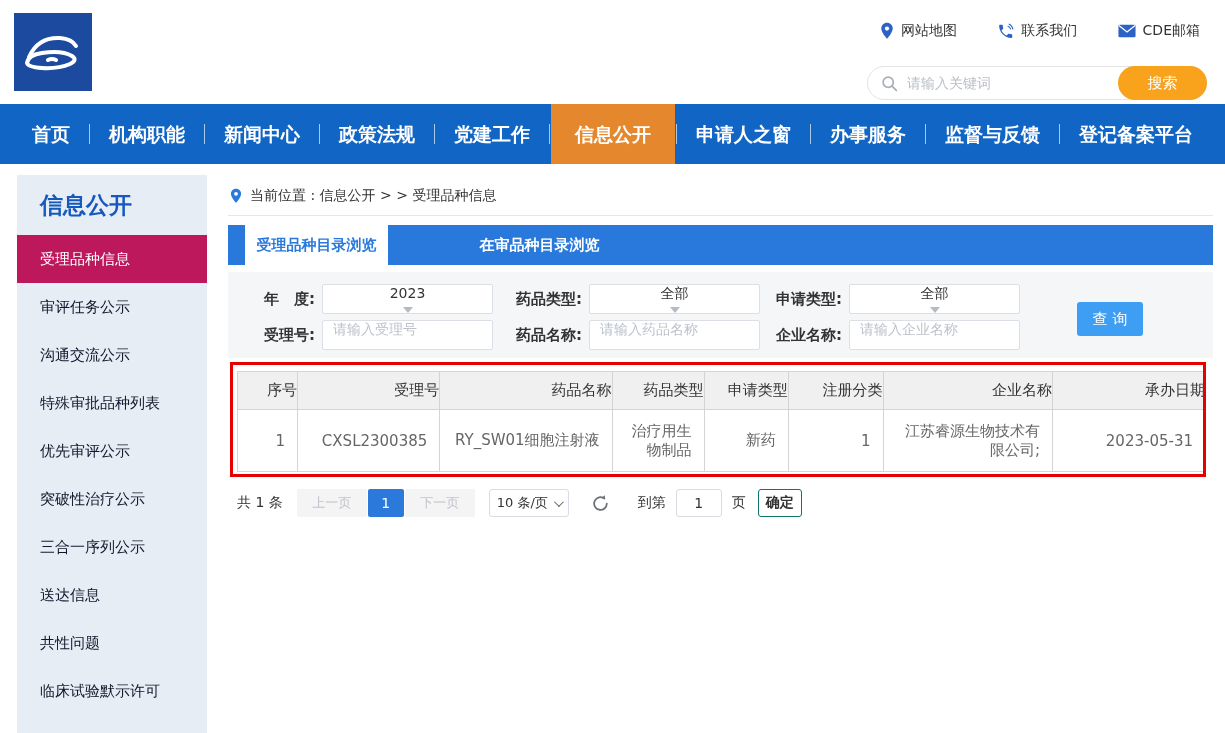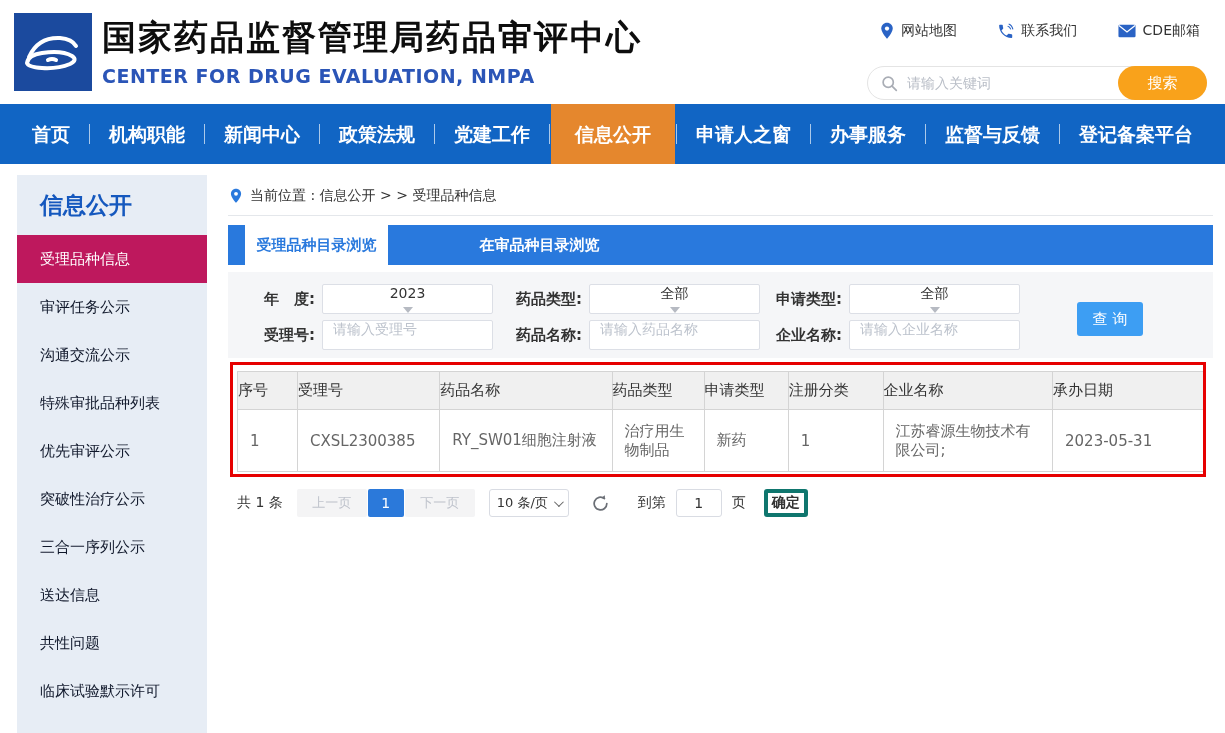--- a/index.html
+++ b/index.html
@@ -47,55 +47,51 @@
   .fg .flabel { font-size:15px; font-weight:bold; color:#333; margin-right:7px; white-space:nowrap; }
   .ctl { width:171px; height:30px; background:#fff; border:1px solid #dcdfe6; border-radius:2px; font-size:14px; display:flex; align-items:center; padding:0 10px; color:#333;flex-direction:column; }
   .ctl.select { justify-content:space-between; cursor:pointer; }
   .caret { width:0; height:0; border-left:5px solid transparent; border-right:5px solid transparent; border-top:6px solid #b6bac2; }
   .ctl input { width:100%; border:0; outline:0; font-size:14px; color:#333; background:transparent; font-family:inherit; }
   .ctl input::placeholder { color:#bcc2cc; }
   .query-btn { position:absolute; top:30px; right:70px; width:66px; height:34px; background:#3d9ef3; color:#fff; border:0; border-radius:3px; font-size:15px; cursor:pointer; font-family:inherit; white-space:nowrap; }
 
   .red-box { position:absolute; left:2px; top:187px; width:976px; height:115px; border:3px solid #e60000; pointer-events:none; z-index:5; }
 
-  table.results { position:absolute; left:9px; top:196px; width:969px; border-collapse:collapse; text-align:left; }
+  table.results { position:absolute; left:9px; top:196px; width:969px; border-collapse:collapse; text-align:right; }
   .results th { background:#f0f0f0; border:1px solid #d4d4d4; height:38px; font-weight:normal; font-size:15px; color:#333; }
   .results td { background:#fff; border:1px solid #d4d4d4; height:62px; font-size:15px; color:#666; padding:4px 12px; }
 
   .pager { position:absolute; left:9px; top:314px; display:flex; align-items:center; font-size:14px; color:#333; }
   .pg-total { margin-right:14px; white-space:nowrap; }
   .pg-btn { width:70px; height:28px; line-height:28px; text-align:center; background:#f4f4f5; color:#bfc3cc; font-size:13px; border-radius:2px; cursor:default; }
   .pg-cur { width:36px; height:28px; line-height:28px; text-align:center; background:#2b79da; color:#fff; font-size:14px; border-radius:2px; margin:0 1px; cursor:pointer; }
   .pg-size { margin-left:14px; width:80px; height:28px; border:1px solid #d9dce3; border-radius:3px; background:#fff; display:flex; align-items:center; justify-content:center; gap:6px; font-size:13px; color:#333; cursor:pointer; white-space:nowrap; }
   .chev { width:7px; height:7px; border-right:1.5px solid #666; border-bottom:1.5px solid #666; transform:rotate(45deg) translateY(-2px); }
   .pg-refresh { margin-left:22px; cursor:pointer; display:flex; }
   .pg-goto-label { margin-left:28px; white-space:nowrap; }
   .pg-goto-input { margin-left:10px; width:46px; height:28px; border:1px solid #d9dce3; border-radius:3px; text-align:center; font-size:14px; color:#333; outline:0; font-family:inherit; }
   .pg-goto-suffix { margin-left:10px; }
-  .pg-confirm { margin-left:18px; width:44px; height:28px; background:#fff; border:4px solid #0f766e; border-radius:3px; font-size:14px; font-weight:bold; color:#333; cursor:pointer; font-family:inherit; }
+  .pg-confirm { margin-left:12px; width:44px; height:28px; background:#fff; border:1px solid #0f766e; border-radius:3px; font-size:14px; font-weight:bold; color:#333; cursor:pointer; font-family:inherit; }
 </style>
 </head>
 <body>
 
 <div id="page">
 
   <div class="header">
     <div class="logo">
       <svg width="78" height="78" viewBox="0 0 78 78">
         <rect width="78" height="78" fill="#1b4a9e"></rect>
         <g fill="none" stroke="#fff" stroke-width="4" stroke-linecap="round">
           <path d="M15 44 Q24 24 46 25 Q58 26 62 33"></path>
           <path d="M13 50 Q14 42 28 40 Q48 37 58 43 Q64 47 56 51 Q44 56 28 55 Q14 54 13 50 Z"></path>
           <path d="M34 47 Q38 45 42 47"></path>
         </g>
       </svg>
-    </div>
-    <div class="titles">
-      <div class="cn-title">国家药品监督管理局药品审评中心</div>
-      <div class="en-title">CENTER FOR DRUG EVALUATION, NMPA</div>
     </div>
 
     <div class="quick-links">
       <div class="quick-link">
         <svg width="14" height="18" viewBox="0 0 16 22">
           <path d="M8 1 C4 1 1 4 1 8 c0 5 7 12.5 7 12.5 S15 13 15 8 C15 4 12 1 8 1 Z" fill="#2a63c5"></path>
           <circle cx="8" cy="8" r="2.6" fill="#fff"></circle>
         </svg>
         <span>网站地图</span>
       </div>

